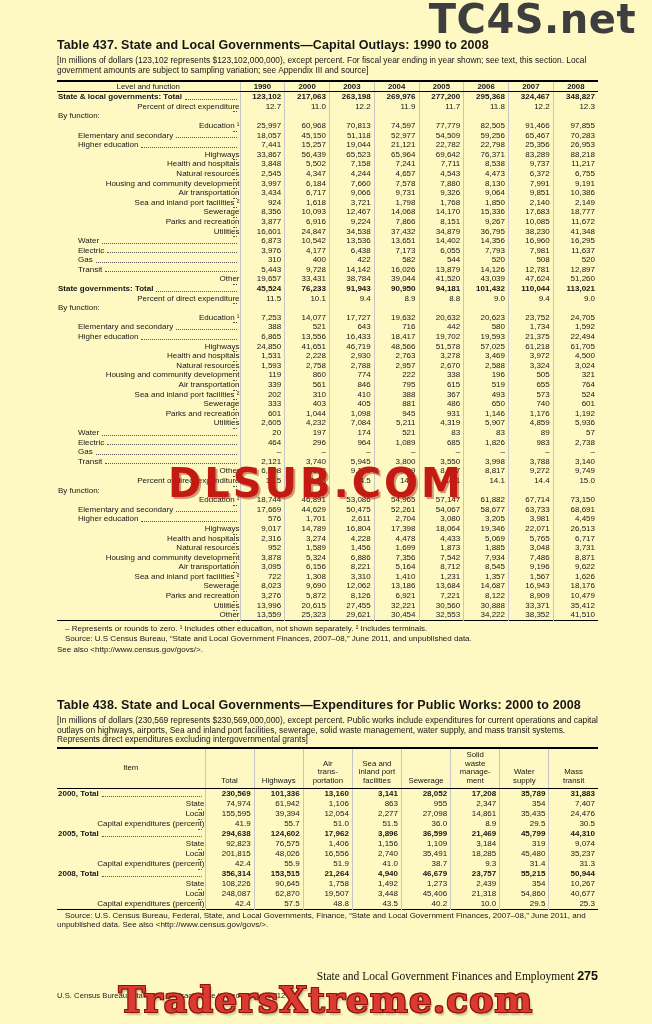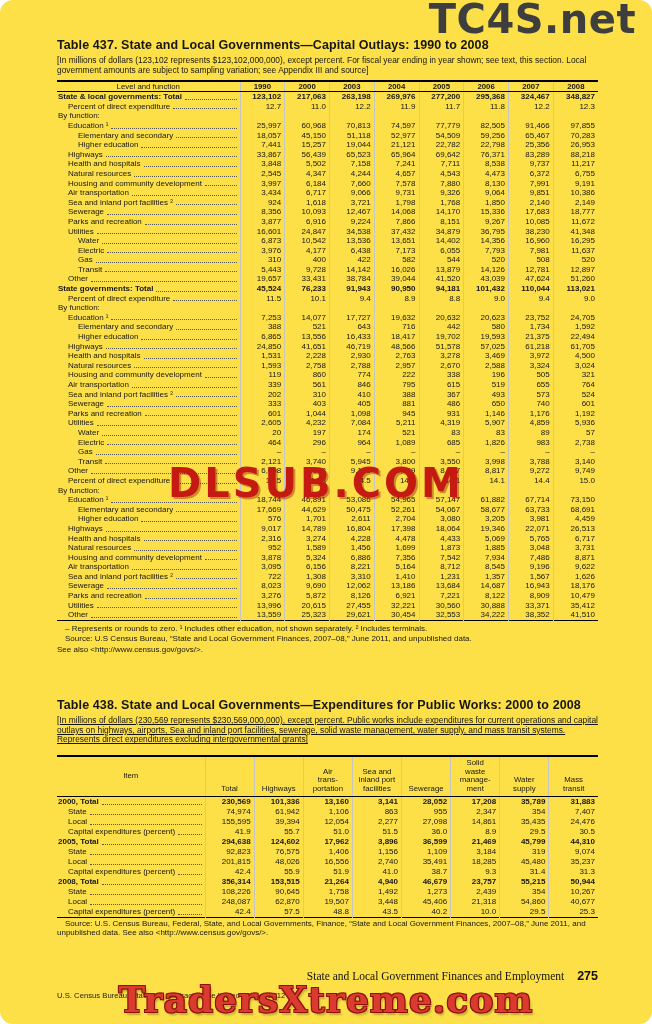--- a/index.html
+++ b/index.html
@@ -1,17 +1,17 @@
 <!DOCTYPE html>
 <html><head>
 <meta charset="utf-8">
 <style>
   html,body{margin:0;padding:0;background:#ffffff;}
-  .page{position:relative;width:652px;height:1024px;background:#fde047;overflow:hidden;
-        font-family:"Liberation Sans",sans-serif;color:#161616;border-radius:13px;}
+  .page{position:relative;width:652px;height:1024px;background:#fef9c3;overflow:hidden;
+        font-family:"Liberation Sans",sans-serif;color:#161616;}
   .content{position:absolute;left:57px;top:38px;width:541px;}
 
   .tbl-title{font-size:12.5px;font-weight:bold;line-height:14px;margin:0 0 4px 0;letter-spacing:.1px;}
   .tbl-note{font-size:8.4px;line-height:9.6px;margin:0 0 5px 0;}
 
   table{width:100%;border-collapse:collapse;table-layout:fixed;}
   .t437,.t438{border-top:2px solid #000;border-bottom:1px solid #000;}
   col.c-stub{width:183px;}
   col.c-stub8{width:148px;}
 
@@ -25,32 +25,32 @@
   .t438 td{line-height:10px;}
   td.num{text-align:right;padding-right:3px;}
   th:not(:first-child),td.num{border-left:1px solid #c6c6c6;}
   tr.bold{font-weight:bold;}
 
   td.stub .sw{display:flex;align-items:flex-end;height:9.6px;}
   .t438 td.stub .sw{height:10px;}
   .lab{white-space:nowrap;}
   .leader{flex:1 1 auto;min-width:4px;margin:0 3px 2px 3px;border-bottom:1px dotted #555;}
   .ind0{padding-left:1px;}
-  .ind1{padding-left:11px;}
+  .ind1{padding-left:11px;flex-direction:column;}
   .ind2{padding-left:21px;}
 
   .tbl-foot{font-size:8px;line-height:9.4px;margin:3px 0 0 0;text-indent:8px;}
   .tbl-src{font-size:8px;line-height:9.4px;margin:1px 0 0 0;text-indent:8px;}
   .tbl-src.seealso{text-indent:0;}
   .t438-block{margin-top:44px;}
-  .t438-block .tbl-note{margin-bottom:10px;text-decoration:underline;}
+  .t438-block .tbl-note{margin-bottom:2px;}
 
   .foot-right{position:absolute;right:54px;top:969px;font-size:11.5px;
               font-family:"Liberation Serif",serif;color:#111;}
-  .foot-right .pageno{font-weight:bold;font-family:"Liberation Sans",sans-serif;font-size:12.5px;margin-left:10px;}
+  .foot-right .pageno{font-weight:bold;font-family:"Liberation Sans",sans-serif;font-size:12.5px;}
   .foot-left{position:absolute;left:57px;top:991px;font-size:7.7px;color:#222;}
 
   .wm{position:absolute;font-weight:bold;pointer-events:none;white-space:nowrap;}
   .wm-top{top:-4px;right:16px;font-size:40px;color:#3e3e3e;
           font-family:"DejaVu Sans",sans-serif;letter-spacing:0.5px;}
   .wm-mid{top:460px;left:168px;font-size:40px;color:#c51a12;letter-spacing:3px;
           font-family:"DejaVu Sans",sans-serif;text-shadow:2px 2px 0 rgba(140,10,5,.4);}
   .wm-bottom{top:978px;left:0;width:100%;text-align:center;font-size:36px;color:#da3a30;
              font-family:"DejaVu Serif",serif;letter-spacing:1px;
              text-shadow:-1px -1px 0 #8c120b,1px -1px 0 #8c120b,-1px 1px 0 #8c120b,1px 1px 0 #8c120b,2px 3px 2px rgba(0,0,0,.25);}

